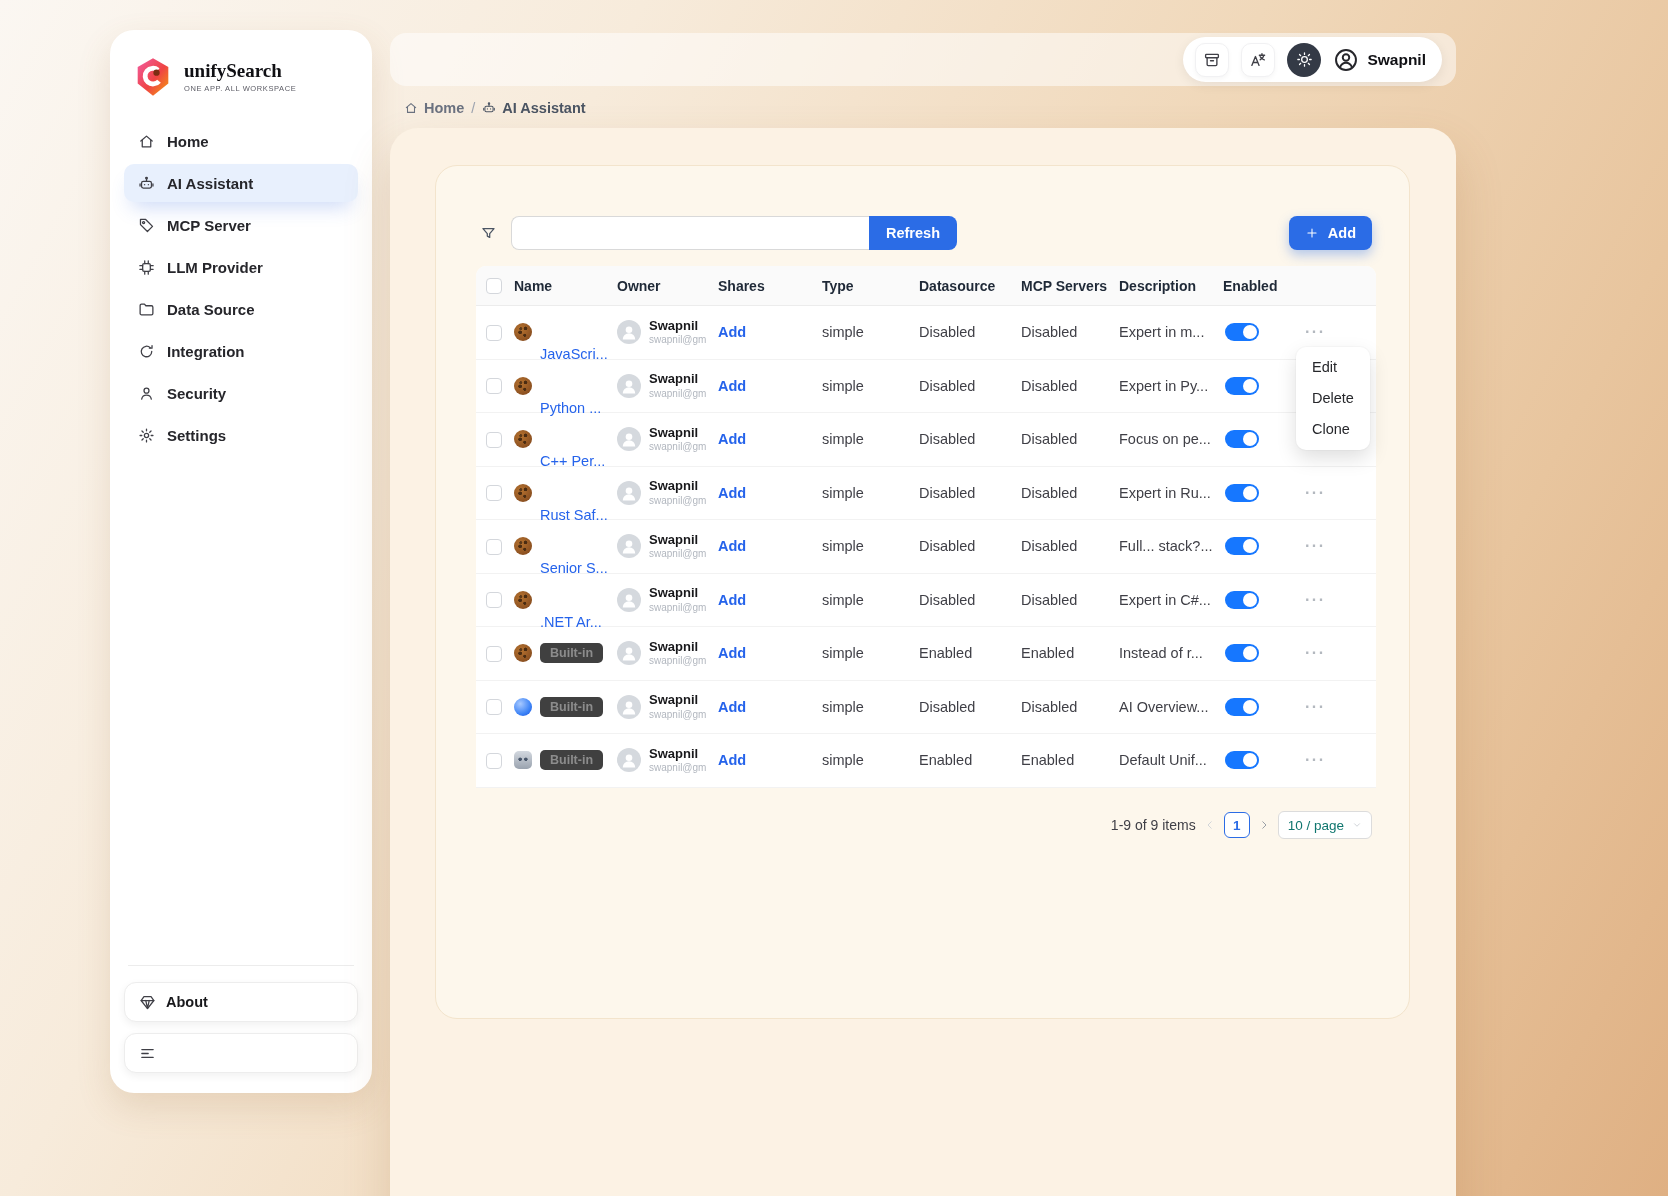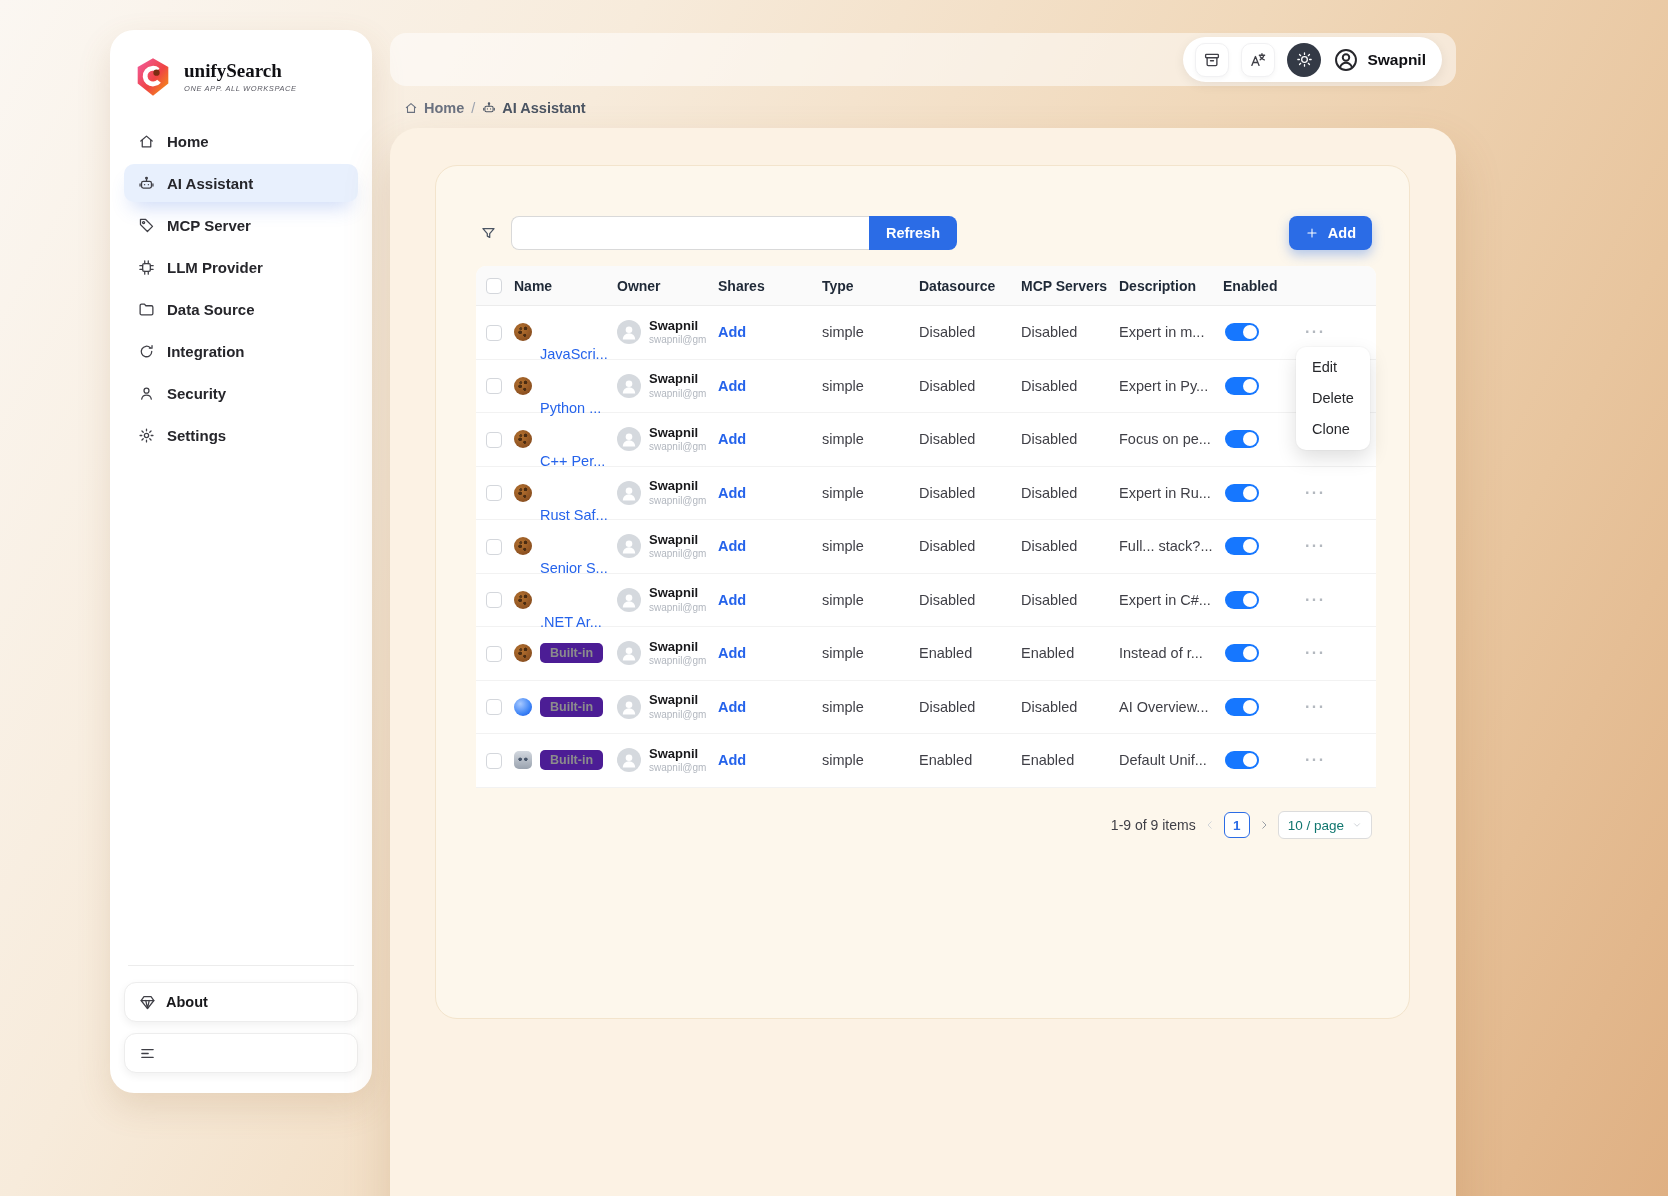--- a/index.html
+++ b/index.html
@@ -16,21 +16,21 @@
   
   .sidebar {
     position:absolute; left:110px; top:30px; width:262px; height:1063px;
     background:#fff; border-radius:24px;
     box-shadow:0 14px 34px rgba(150,100,50,.16);
     display:flex; flex-direction:column; padding:0 14px;
   }
   .logo-row { display:flex; align-items:center; gap:10px; padding:26px 8px 20px; }
   .logo-badge { width:42px; height:42px; flex:none; }
   .brand-name { font-family:"Liberation Serif", serif; font-weight:700; font-size:19px; color:#101014; line-height:1.1; }
-  .brand-tagline { font-size:7.5px; letter-spacing:.08em; color:#5b5b64; margin-top:2px;font-style:italic; }
+  .brand-tagline { font-size:7.5px; letter-spacing:.08em; color:#5b5b64; margin-top:2px; }
   .nav { display:flex; flex-direction:column; gap:4px; margin-top:4px; }
   .nav-item { display:flex; align-items:center; gap:12px; height:38px; padding:0 14px; border-radius:10px; font-size:15px; font-weight:700; color:#26262b; }
   .nav-item.active { background:#e8f0fd; box-shadow:0 12px 20px -8px rgba(59,106,222,.28); }
   .nav-ic { font-size:17px; color:#3f3f46; display:flex; }
   .sidebar-bottom { margin-top:auto; padding-bottom:20px; }
   .divider { height:1px; background:#ececec; margin:0 4px 16px; }
   .side-btn {
     display:flex; align-items:center; gap:10px; width:100%; height:40px;
     background:#fff; border:1px solid #ededed; border-radius:12px;
     box-shadow:0 3px 9px rgba(0,0,0,.06); padding:0 14px;
@@ -109,21 +109,21 @@
   }
   .row-ic.globe { background:radial-gradient(circle at 35% 32%, #a7c9ff, #3b82f6 62%, #1d4ed8); }
   .row-ic.robot {
     border-radius:5px;
     background:
       radial-gradient(circle at 34% 46%, #475569 1.5px, transparent 2px),
       radial-gradient(circle at 66% 46%, #475569 1.5px, transparent 2px),
       linear-gradient(#d3d8df,#9aa3af);
   }
   .name-link { color:#2563eb; font-weight:500; text-decoration:none; overflow:hidden; white-space:nowrap;margin-top:44px; }
-  .badge { display:inline-block; padding:3px 10px; background:#4c1d95; border-radius:5px; color:#8c8c8c; font-size:12.5px; font-weight:600; }
+  .badge { display:inline-block; padding:3px 10px; background:#404040; border-radius:5px; color:#8c8c8c; font-size:12.5px; font-weight:600; }
   .owner-cell { display:flex; align-items:center; gap:8px; }
   .avatar { width:24px; height:24px; border-radius:50%; background:#d5d9de; color:#fff; display:flex; align-items:center; justify-content:center; font-size:22px; overflow:hidden; flex:none; }
   .owner-meta { display:flex; flex-direction:column; line-height:1.25; overflow:hidden; }
   .owner-name { font-size:13px; font-weight:700; color:#18181b; }
   .owner-email { font-size:10px; color:#b2b7bf; max-width:62px; overflow:hidden; white-space:nowrap; }
   .add-link { color:#2563eb; font-weight:700; text-decoration:none; }
   .toggle { width:34px; height:18px; border-radius:10px; background:#1677ff; display:inline-block; position:relative; margin-left:2px; vertical-align:middle; }
   .toggle::after { content:''; position:absolute; right:2px; top:2px; width:14px; height:14px; border-radius:50%; background:#fff; }
   .row-actions { color:#b3b8bf; font-weight:700; font-size:16px; letter-spacing:1.5px; }
 

